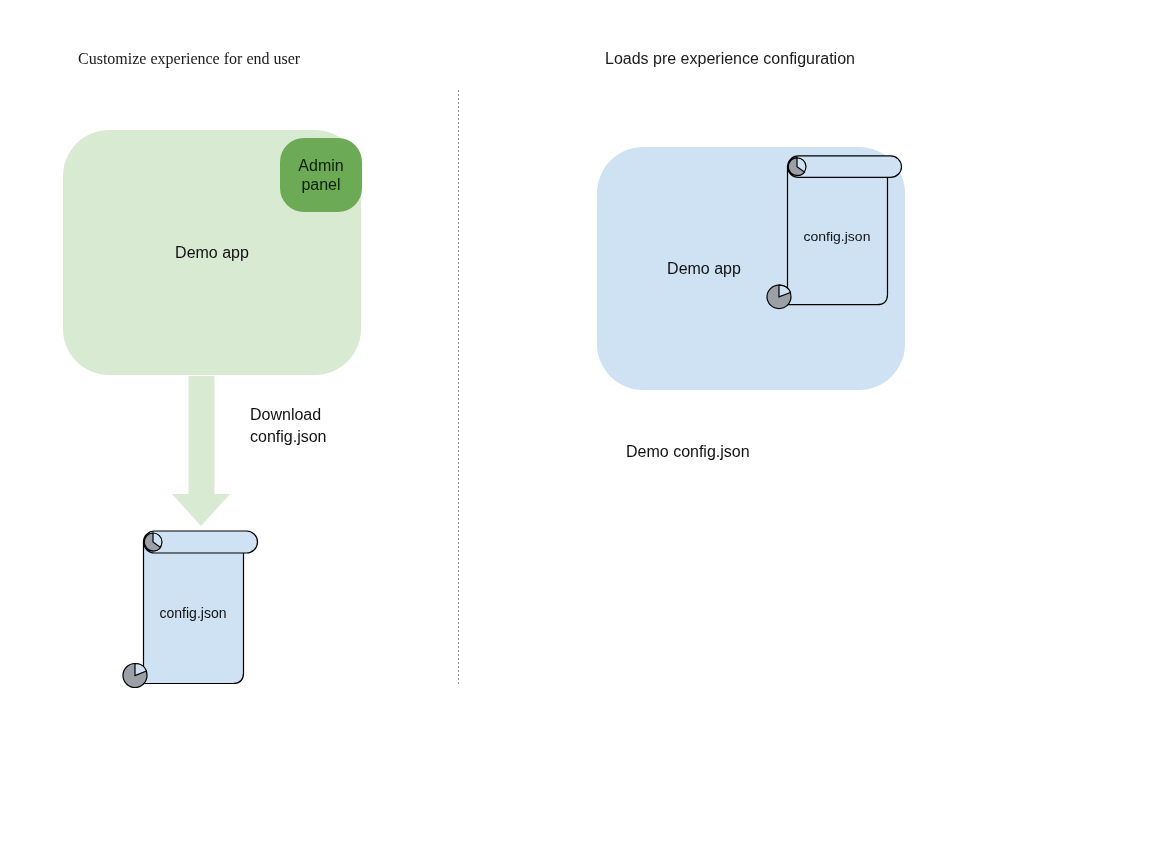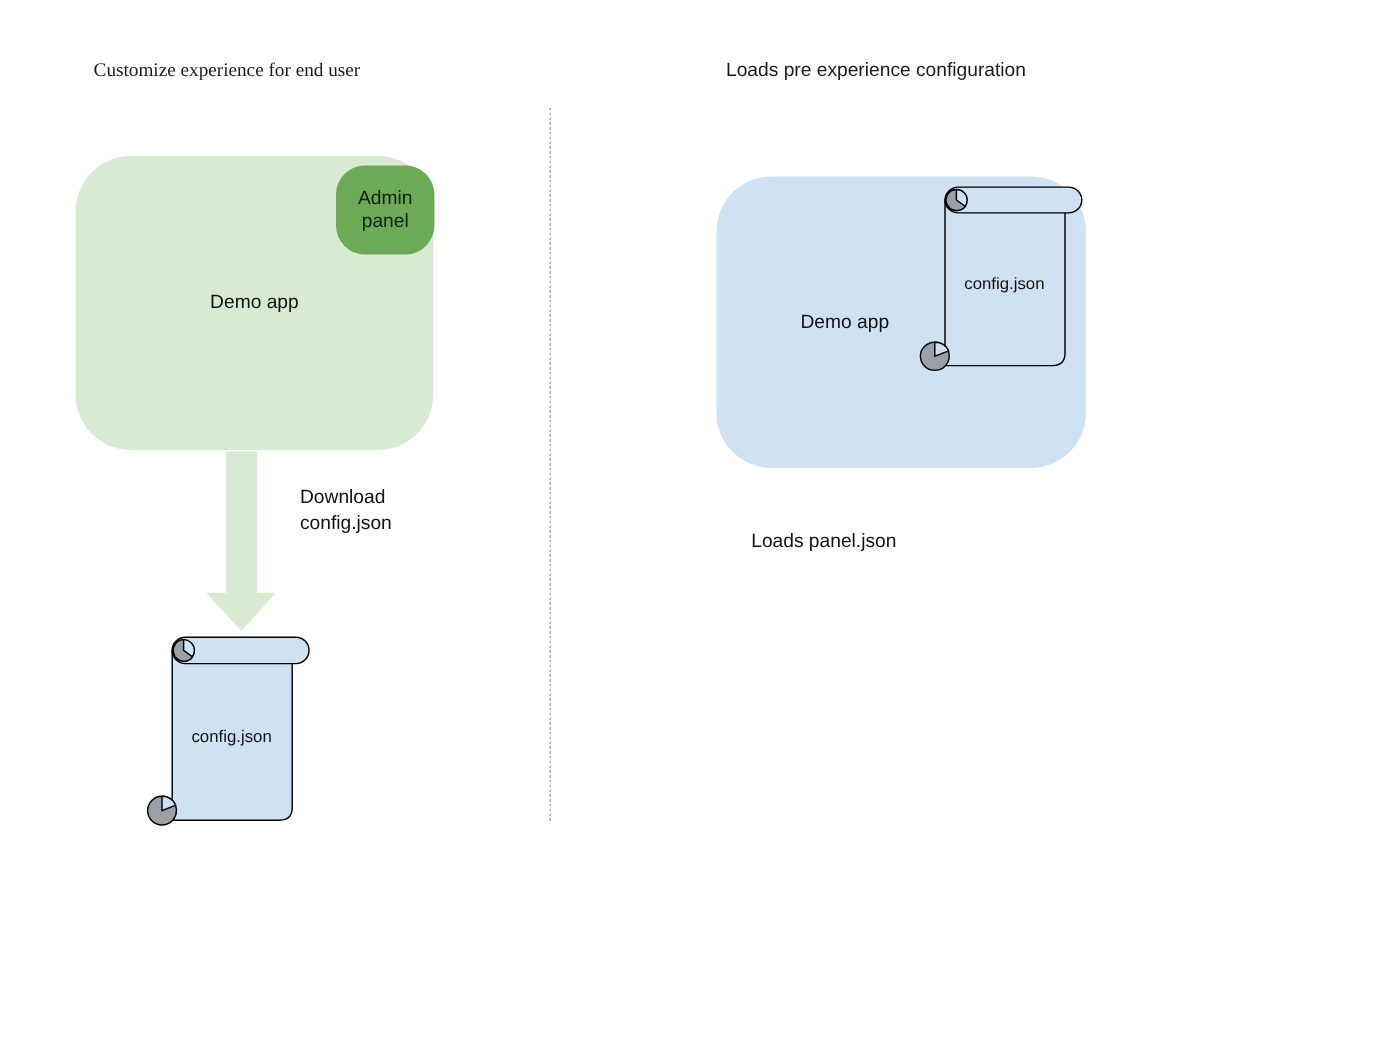--- a/index.html
+++ b/index.html
@@ -89,15 +89,15 @@
       <path class="sfill sline" d="M26.5,14 H126.5 V145 Q126.5,155.5 116,155.5 H26.5 Z"></path>
       <rect class="sfill sline" x="26.5" y="3" width="114" height="22" rx="11" ry="11"></rect>
       <circle class="sfill sline" cx="36" cy="14" r="9"></circle>
       <path class="gfill sline" d="M36,14 L36,5 A9,9 0 1 0 43.5,19.5 Z"></path>
       <circle class="gfill sline" cx="18" cy="147.5" r="12"></circle>
       <path class="sfill sline" d="M18,147.5 L18,135.5 A12,12 0 0 1 29.5,143 Z"></path>
     </g>
     <text x="76" y="90">config.json</text>
   </svg>
 
-  <div class="abs loads-label">Loads panel.json</div>
+  <div class="abs loads-label">Demo config.json</div>
 
 </div>
 
 </body></html>

